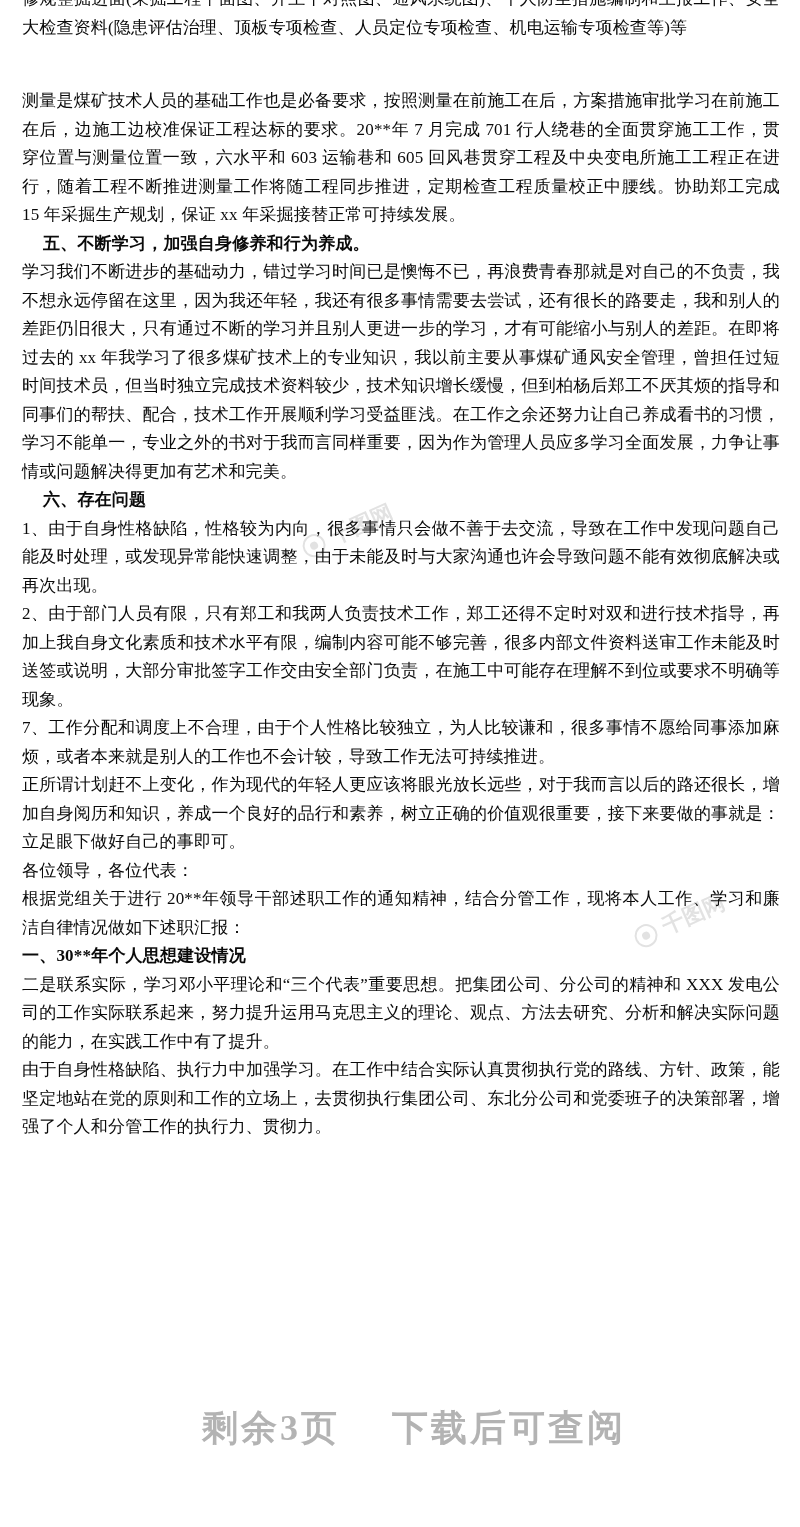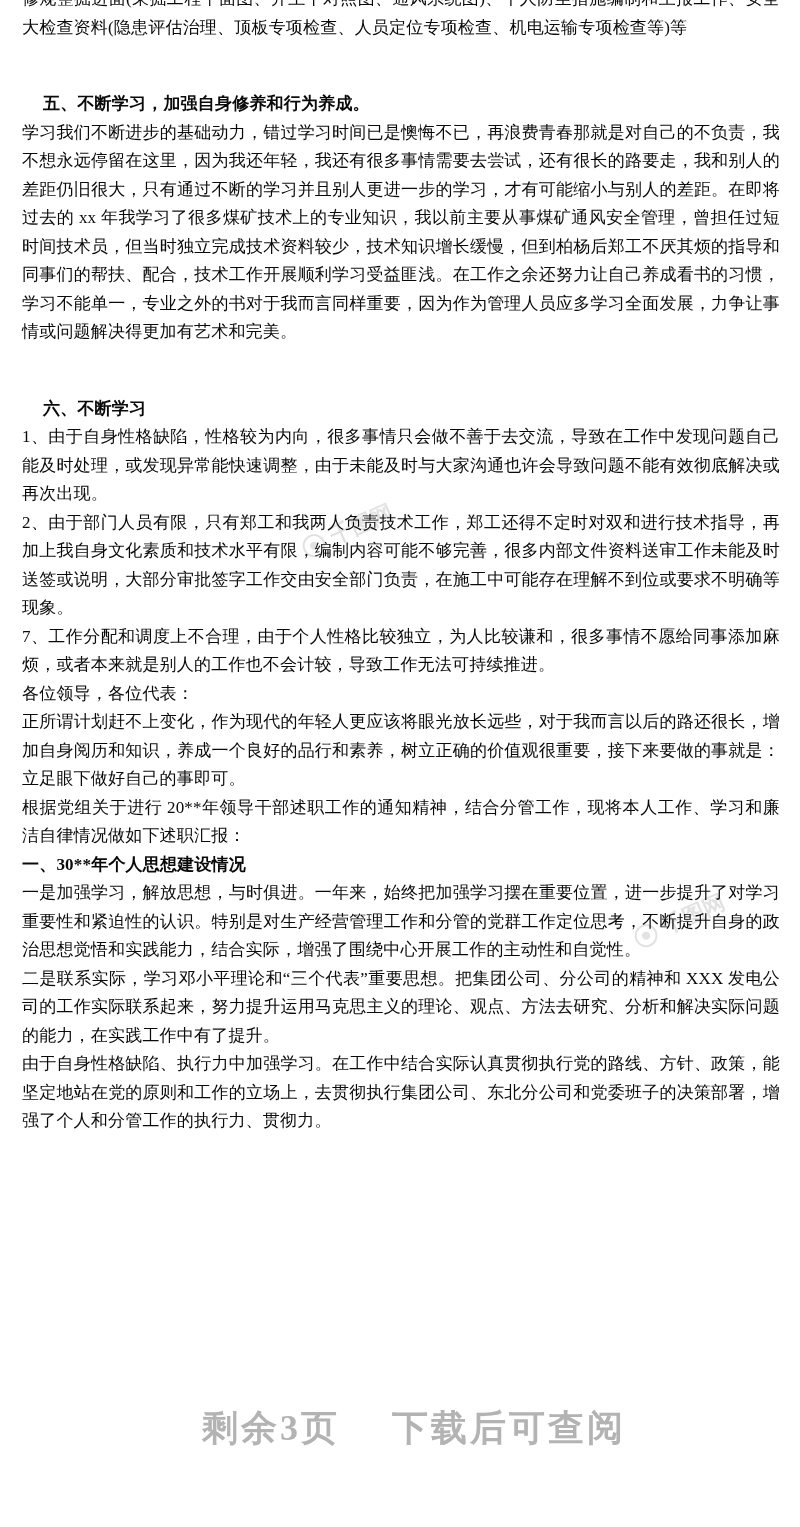--- a/index.html
+++ b/index.html
@@ -16,21 +16,21 @@
     position:absolute;
     top:-15px;left:22px;right:20px;
     text-align:justify;
     font-size:17px;
     line-height:28.5px;
     letter-spacing:0.2px;
   }
   .doc p{margin:0;padding:0;}
   .doc p.clipped{margin-bottom:45px;}
   .doc p.heading{font-weight:bold;}
-  .doc p.heading.indent{padding-left:21px;margin-top:48px;}
+  .doc p.heading.indent{padding-left:21px;}
   .footer{
     position:absolute;
     top:1404px;left:14px;width:100%;
     text-align:center;
     color:#b3b3b3;
     font-weight:bold;
     font-size:36px;
     letter-spacing:3px;
     white-space:nowrap;
   }
@@ -70,31 +70,31 @@
       <svg width="26" height="26" viewBox="0 0 26 26">
         <circle cx="13" cy="13" r="10.5" fill="none" stroke="currentColor" stroke-width="2"></circle>
         <circle cx="13" cy="13" r="4" fill="currentColor"></circle>
       </svg>
     </span>
     <span>千图网</span>
   </div>
 
   <div id="doc" class="doc">
       <p class="para clipped">修规整掘进面(采掘工程平面图、井上下对照图、通风系统图)、个人防尘措施编制和上报工作、安全大检查资料(隐患评估治理、顶板专项检查、人员定位专项检查、机电运输专项检查等)等</p>
+      <p class="para">测量是煤矿技术人员的基础工作也是必备要求，按照测量在前施工在后，方案措施审批学习在前施工在后，边施工边校准保证工程达标的要求。20**年 7 月完成 701 行人绕巷的全面贯穿施工工作，贯穿位置与测量位置一致，六水平和 603 运输巷和 605 回风巷贯穿工程及中央变电所施工工程正在进行，随着工程不断推进测量工作将随工程同步推进，定期检查工程质量校正中腰线。协助郑工完成 15 年采掘生产规划，保证 xx 年采掘接替正常可持续发展。</p>
       <p class="heading indent">五、不断学习，加强自身修养和行为养成。</p>
       <p class="para">学习我们不断进步的基础动力，错过学习时间已是懊悔不已，再浪费青春那就是对自己的不负责，我不想永远停留在这里，因为我还年轻，我还有很多事情需要去尝试，还有很长的路要走，我和别人的差距仍旧很大，只有通过不断的学习并且别人更进一步的学习，才有可能缩小与别人的差距。在即将过去的 xx 年我学习了很多煤矿技术上的专业知识，我以前主要从事煤矿通风安全管理，曾担任过短时间技术员，但当时独立完成技术资料较少，技术知识增长缓慢，但到柏杨后郑工不厌其烦的指导和同事们的帮扶、配合，技术工作开展顺利学习受益匪浅。在工作之余还努力让自己养成看书的习惯，学习不能单一，专业之外的书对于我而言同样重要，因为作为管理人员应多学习全面发展，力争让事情或问题解决得更加有艺术和完美。</p>
-      <p class="heading indent">六、不断学习</p>
+      <p class="heading indent">六、存在问题</p>
       <p class="para">1、由于自身性格缺陷，性格较为内向，很多事情只会做不善于去交流，导致在工作中发现问题自己能及时处理，或发现异常能快速调整，由于未能及时与大家沟通也许会导致问题不能有效彻底解决或再次出现。</p>
       <p class="para">2、由于部门人员有限，只有郑工和我两人负责技术工作，郑工还得不定时对双和进行技术指导，再加上我自身文化素质和技术水平有限，编制内容可能不够完善，很多内部文件资料送审工作未能及时送签或说明，大部分审批签字工作交由安全部门负责，在施工中可能存在理解不到位或要求不明确等现象。</p>
       <p class="para">7、工作分配和调度上不合理，由于个人性格比较独立，为人比较谦和，很多事情不愿给同事添加麻烦，或者本来就是别人的工作也不会计较，导致工作无法可持续推进。</p>
+      <p class="para">正所谓计划赶不上变化，作为现代的年轻人更应该将眼光放长远些，对于我而言以后的路还很长，增加自身阅历和知识，养成一个良好的品行和素养，树立正确的价值观很重要，接下来要做的事就是：立足眼下做好自己的事即可。</p>
       <p class="para">各位领导，各位代表：</p>
-      <p class="para">正所谓计划赶不上变化，作为现代的年轻人更应该将眼光放长远些，对于我而言以后的路还很长，增加自身阅历和知识，养成一个良好的品行和素养，树立正确的价值观很重要，接下来要做的事就是：立足眼下做好自己的事即可。</p>
       <p class="para">根据党组关于进行 20**年领导干部述职工作的通知精神，结合分管工作，现将本人工作、学习和廉洁自律情况做如下述职汇报：</p>
       <p class="heading">一、30**年个人思想建设情况</p>
-      <p class="para">一是加强学习，解放思想，与时俱进。一年来，始终把加强学习摆在重要位置，进一步提升了对学习重要性和紧迫性的认识。特别是对生产经营管理工作和分管的党群工作定位思考，不断提升自身的政治思想觉悟和实践能力，结合实际，增强了围绕中心开展工作的主动性和自觉性。</p>
       <p class="para">二是联系实际，学习邓小平理论和“三个代表”重要思想。把集团公司、分公司的精神和 XXX 发电公司的工作实际联系起来，努力提升运用马克思主义的理论、观点、方法去研究、分析和解决实际问题的能力，在实践工作中有了提升。</p>
       <p class="para">由于自身性格缺陷、执行力中加强学习。在工作中结合实际认真贯彻执行党的路线、方针、政策，能坚定地站在党的原则和工作的立场上，去贯彻执行集团公司、东北分公司和党委班子的决策部署，增强了个人和分管工作的执行力、贯彻力。</p>
     </div>
 
   <div class="footer">
     <span>剩余3页</span><span class="spacer"></span><span>下载后可查阅</span>
   </div>
 
 </div>
 

